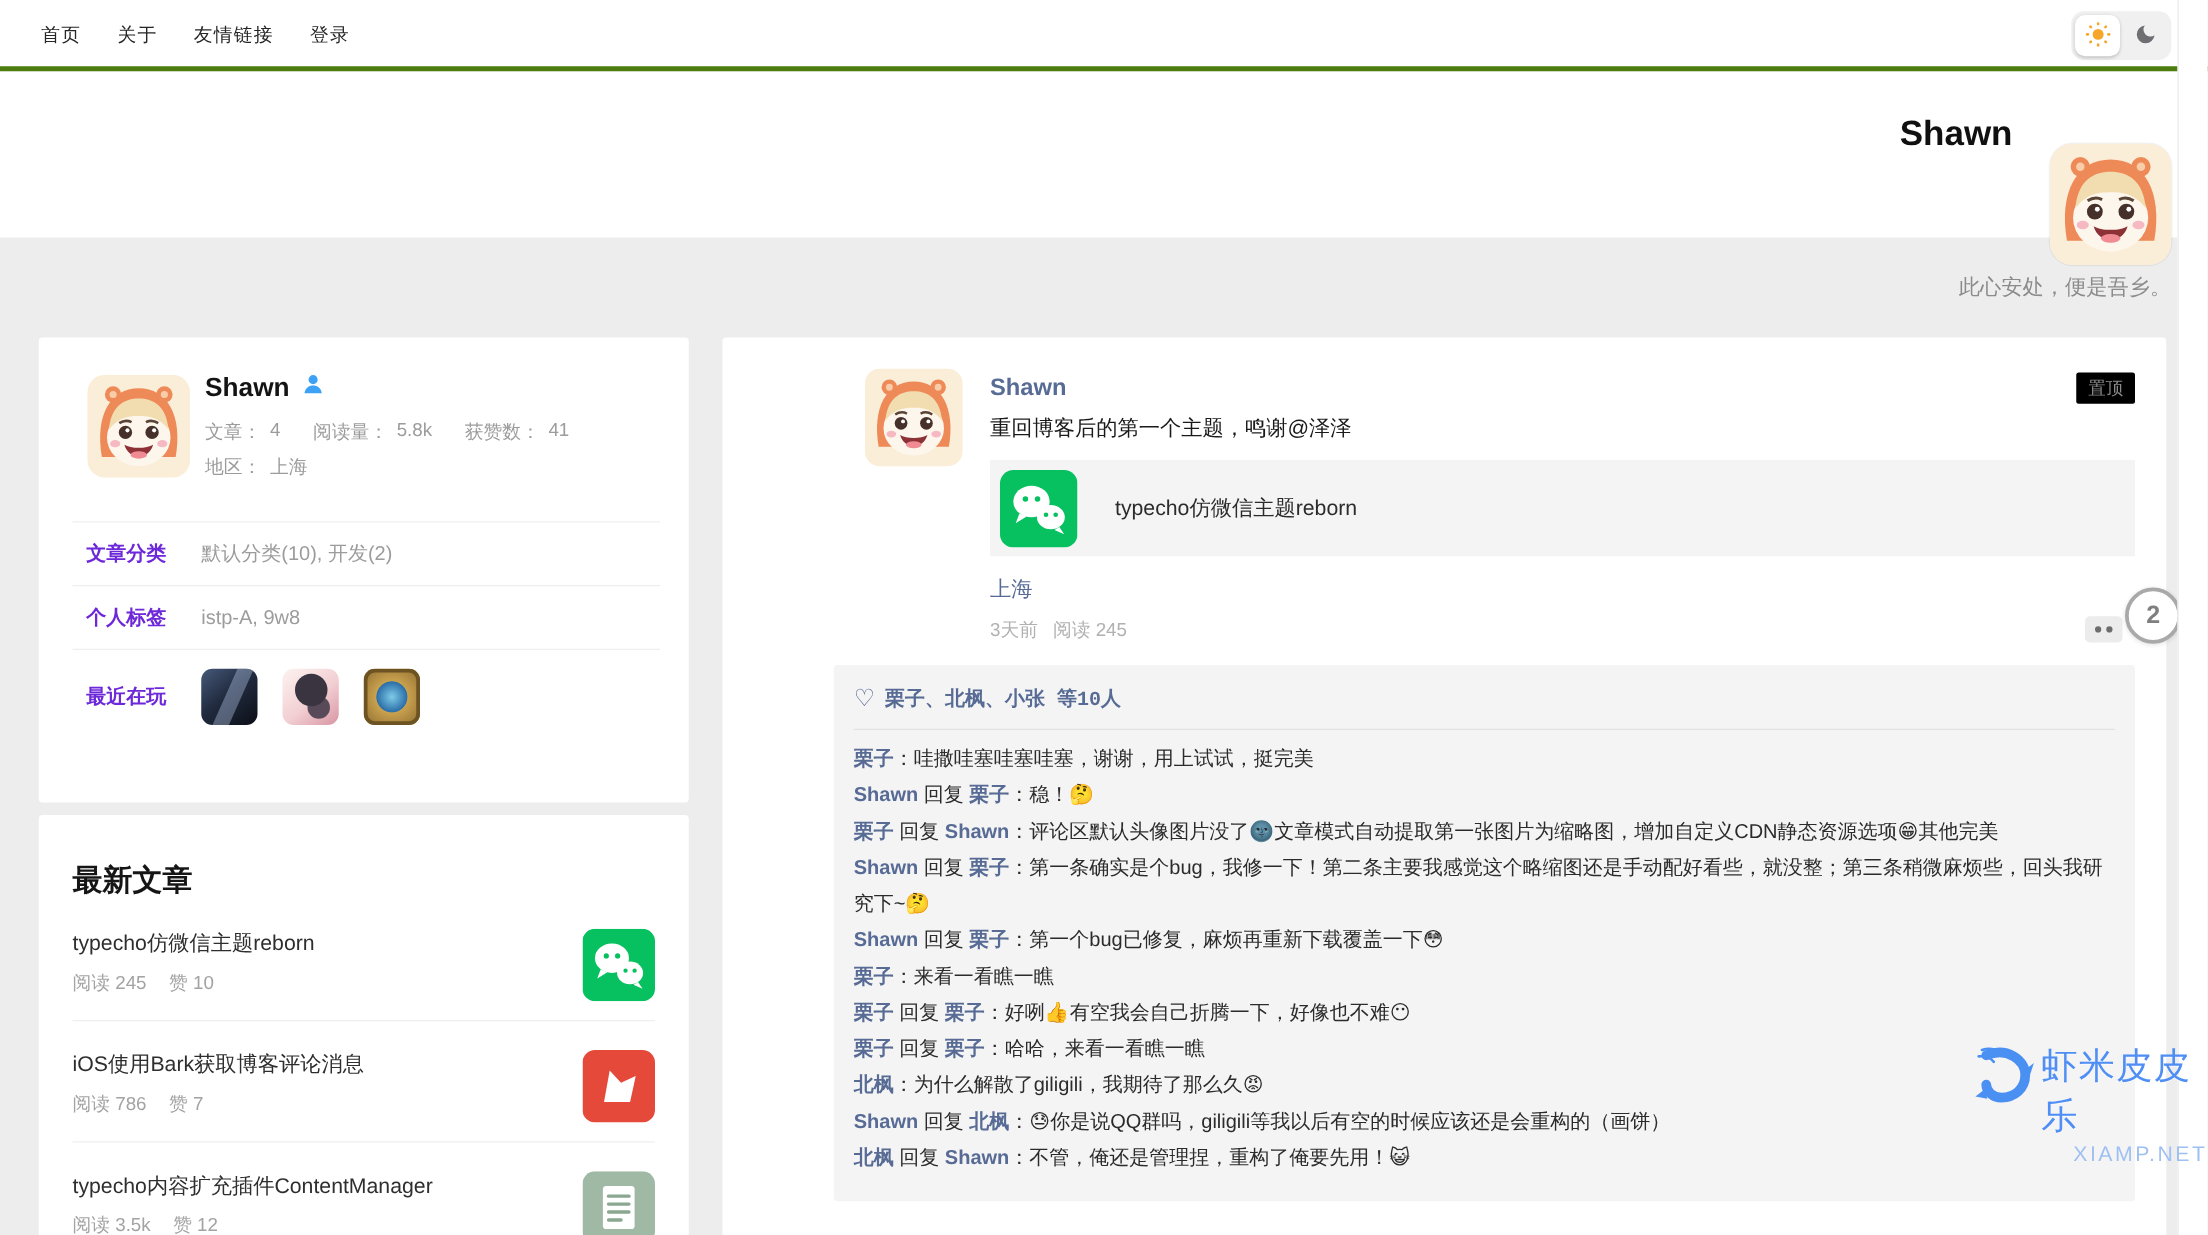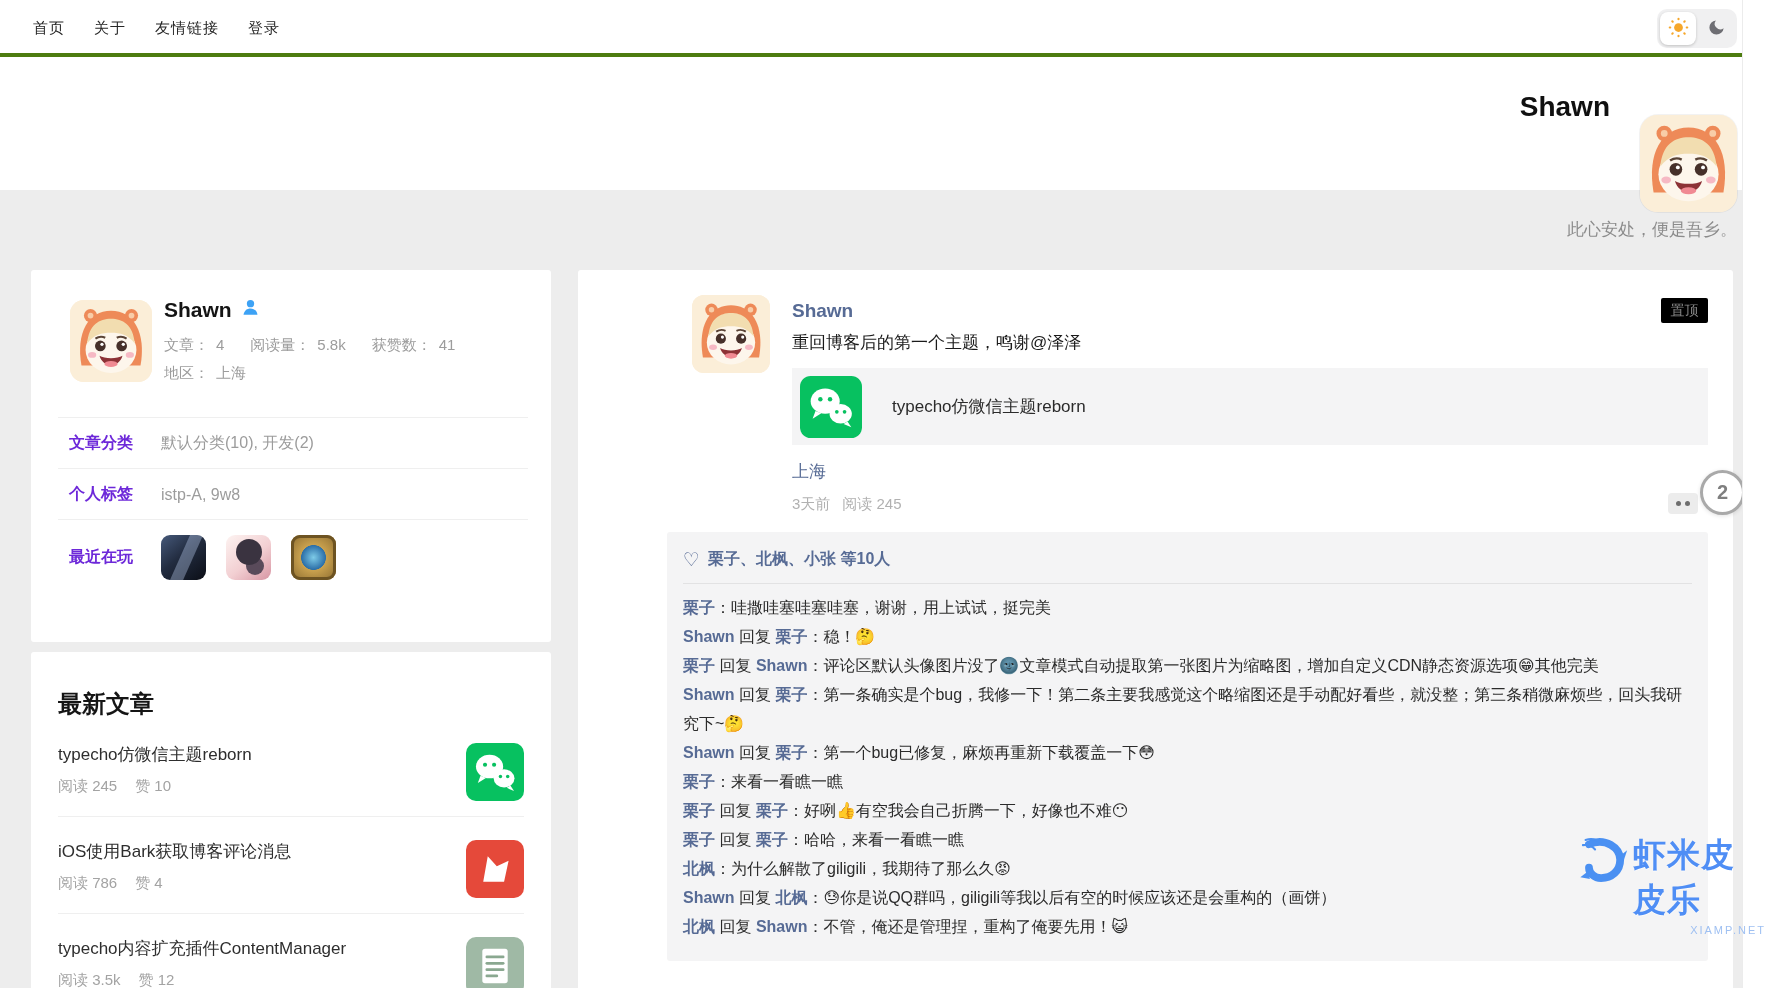--- a/index.html
+++ b/index.html
@@ -61,31 +61,31 @@
   .link-icon { width:62px; height:62px; flex:none; }
   .link-icon svg { display:block; width:100%; height:100%; }
   .link-title { font-size:17px; color:#2b2b2b; }
   .post-location { position:absolute; left:214px; top:190px; font-size:17px; color:#576b95; cursor:pointer; text-decoration:none; }
   .post-meta { position:absolute; left:214px; top:225px; font-size:15px; color:#b1b1b1; display:flex; gap:12px; }
   .more-btn { position:absolute; left:1090px; top:223px; width:30px; height:21px; background:#ececec; border:none; border-radius:4px; display:flex; align-items:center; justify-content:center; gap:4px; cursor:pointer; }
   .more-btn i { width:5px; height:5px; border-radius:50%; background:#6d6d6d; }
   .comment-box { position:absolute; left:89px; top:262px; width:1041px; background:#f4f4f5; border-radius:3px; padding:12px 16px 20px; }
   .likes-row { display:flex; align-items:center; gap:8px; font-size:16px; font-weight:bold; color:#576b95; padding:5px 0 13px; border-bottom:1px solid #e2e2e3; }
   .heart { font-size:19px; font-weight:normal; line-height:1; }
-  .likes-names { cursor:pointer; }
+  .likes-names { cursor:pointer;font-family:Liberation Mono, monospace; }
   #comments { padding-top:9px; }
   .comment { margin:0; font-size:16px; line-height:29px; color:#2b2b2b; }
   .cname { color:#576b95; font-weight:bold; cursor:pointer; }
   
   .float-badge { position:absolute; left:1700px; top:470px; width:45px; height:45px; border-radius:50%; background:#fff; border:3px solid #a9a9a9; color:#7f7f7f; font-size:20px; font-weight:bold; display:flex; align-items:center; justify-content:center; z-index:9; box-shadow:0 1px 4px rgba(0,0,0,.12); cursor:pointer; }
   .scroll-track { position:absolute; right:0; top:0; width:24px; height:988px; background:#fff; border-left:1px solid #ececec; z-index:20; cursor:pointer; }
   .watermark { position:absolute; left:1576px; top:833px; z-index:30; display:flex; align-items:flex-start; gap:5px; pointer-events:none; }
   .wm-text { display:flex; flex-direction:column; align-items:flex-end; }
-  .wm-title { font-size:33px; font-weight:bold; color:#4f8ef5; letter-spacing:1px; text-shadow:0 1px 0 rgba(255,255,255,.6); }
-  .wm-domain { font-size:11px; color:#9fc0f2; letter-spacing:2px; margin-top:1px; }
+  .wm-title { font-size:29px; font-weight:normal; color:#4f8ef5; letter-spacing:1px; text-shadow:0 1px 0 rgba(255,255,255,.6); }
+  .wm-domain { font-size:17px; color:#9fc0f2; letter-spacing:2px; margin-top:1px; }
 </style>
 </head>
 <body>
 
 <header class="navbar">
   <nav class="nav" id="nav">
       <a class="nav-item">首页</a>
       <a class="nav-item">关于</a>
       <a class="nav-item">友情链接</a>
       <a class="nav-item">登录</a>
@@ -230,21 +230,21 @@
               <path d="M49 47 L53 53 L45 49.5 Z" fill="#fff"></path>
               <circle cx="38" cy="37" r="1.9" fill="#07c160"></circle>
               <circle cx="46" cy="37" r="1.9" fill="#07c160"></circle>
             </svg>
           </span>
         </div>
         <div class="recent-item">
           <p class="recent-item-title">iOS使用Bark获取博客评论消息</p>
           <div class="recent-item-meta">
             <span>阅读 786</span>
-            <span>赞 4</span>
+            <span>赞 7</span>
           </div>
           <span class="recent-icon">
             <svg viewBox="0 0 64 64">
               <rect width="64" height="64" rx="11" fill="#e5493a"></rect>
               <path d="M19 46 L24 18 L34 29 L47 23 L42 46 Z" fill="#fff"></path>
             </svg>
           </span>
         </div>
         <div class="recent-item">
           <p class="recent-item-title">typecho内容扩充插件ContentManager</p>

